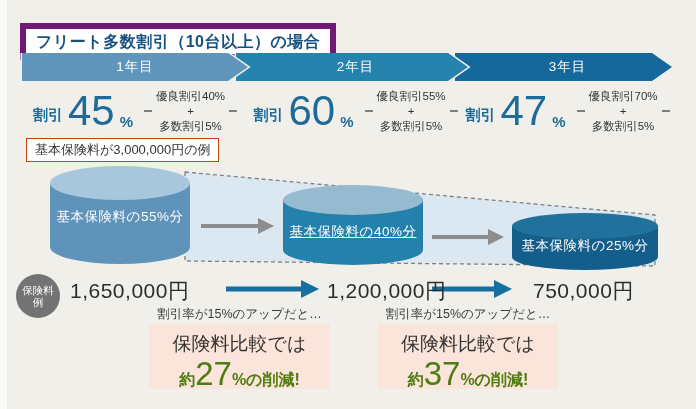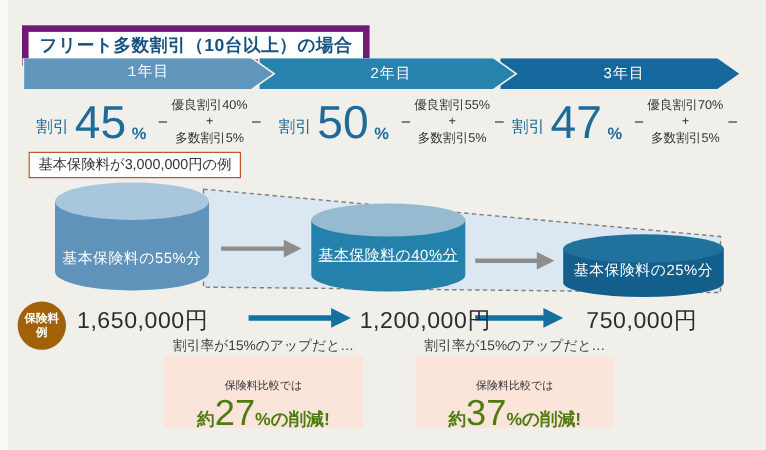--- a/index.html
+++ b/index.html
@@ -19,30 +19,30 @@
     background:#ffffff;border:6px solid #701a75;padding:0 10px;
     color:#17527f;font-size:16px;font-weight:bold;letter-spacing:.5px;white-space:nowrap;
   }
 
   
   .banner-row{position:absolute;left:0;top:53px;width:696px;height:28px;}
   .banner-label{
     position:absolute;top:0;height:28px;line-height:28px;text-align:center;
     color:#fff;font-size:13.5px;font-weight:500;letter-spacing:1px;
   }
-  .banner-label.y1{left:22px;width:226px;font-family:Liberation Mono, monospace;}
+  .banner-label.y1{left:22px;width:226px;}
   .banner-label.y2{left:243px;width:225px;}
   .banner-label.y3{left:463px;width:209px;}
 
   
   .discount{position:absolute;top:84px;height:54px;display:flex;align-items:center;justify-content:center;gap:5px;}
   .discount.c1{left:22px;width:226px;}
   .discount.c2{left:243px;width:225px;}
   .discount.c3{left:463px;width:209px;}
-  .d-label{color:#1e6b99;font-size:15px;font-weight:normal;align-self:center;margin-top:8px;}
+  .d-label{color:#1e6b99;font-size:15px;font-weight:bold;align-self:center;margin-top:8px;}
   .d-big{color:#1e6b99;font-size:42px;font-weight:500;line-height:46px;}
   .d-pct{color:#1e6b99;font-size:15px;font-weight:bold;align-self:flex-end;margin-bottom:8px;}
   .bracket-group{display:flex;align-items:center;margin-left:6px;height:50px;}
   .bracket{width:7px;border:1.5px solid #7d7d7d;}
   .bracket.l{border-right:none;border-radius:6px 0 0 6px;}
   .bracket.r{border-left:none;border-radius:0 6px 6px 0;}
   .bracket-lines{display:flex;flex-direction:column;justify-content:center;text-align:center;
     font-size:11.5px;color:#333;line-height:15px;padding:0 4px;white-space:nowrap;}
 
   
@@ -55,49 +55,49 @@
   
   .funnel-svg{position:absolute;left:0;top:0;width:696px;height:409px;}
   .cyl{position:absolute;}
   .cyl-top{position:absolute;left:0;right:0;top:0;border-radius:50%;}
   .cyl-body{position:absolute;left:0;right:0;bottom:0;}
   .cyl-label{position:absolute;left:0;right:0;text-align:center;color:#fff;
     font-size:13.5px;font-weight:500;letter-spacing:.5px;white-space:nowrap;}
   .cyl1{left:50px;top:166px;width:140px;height:98px;}
   .cyl1 .cyl-top{height:34px;background:#a9c7dc;}
   .cyl1 .cyl-body{top:17px;background:#6093ba;border-radius:0 0 50% 50%/0 0 17px 17px;}
-  .cyl1 .cyl-label{top:60px;}
+  .cyl1 .cyl-label{top:42px;}
   .cyl2{left:283px;top:185px;width:140px;height:80px;}
   .cyl2 .cyl-top{height:30px;background:#96bacf;}
   .cyl2 .cyl-body{top:15px;background:#2481ac;border-radius:0 0 50% 50%/0 0 15px 15px;}
   .cyl2 .cyl-label{top:38px;text-decoration:underline;}
   .cyl3{left:512px;top:213px;width:146px;height:57px;}
   .cyl3 .cyl-top{height:26px;background:#20719c;}
   .cyl3 .cyl-body{top:13px;background:#135e8b;border-radius:0 0 50% 50%/0 0 13px 13px;}
   .cyl3 .cyl-label{top:24px;}
 
   
   .badge{
     position:absolute;left:16px;top:274px;width:44px;height:44px;border-radius:50%;
-    background:#a16207;color:#fff;display:flex;flex-direction:column;align-items:center;justify-content:center;
-    font-size:10.5px;line-height:12px;font-weight:bold;
+    background:#737373;color:#fff;display:flex;flex-direction:column;align-items:center;justify-content:center;
+    font-size:10.5px;line-height:12px;
   }
   .amount{position:absolute;top:277px;color:#2d2d2d;font-size:21px;font-weight:500;letter-spacing:.5px;white-space:nowrap;}
   .amount.a1{left:70px;}
   .amount.a2{left:327px;}
   .amount.a3{left:533px;}
 
   
   .note{position:absolute;top:306px;text-align:center;color:#3c3c3c;font-size:12.5px;white-space:nowrap;}
   .note.n1{left:149px;width:181px;}
   .note.n2{left:378px;width:180px;}
   .red-box{position:absolute;top:324px;height:65px;background:#fbe4da;text-align:center;}
   .red-box.b1{left:149px;width:181px;}
   .red-box.b2{left:378px;width:180px;}
-  .red-box .head{margin-top:20px;color:#333;font-size:10px;}
+  .red-box .head{margin-top:7px;color:#333;font-size:19px;}
   .red-line{color:#4d7c0f;font-weight:bold;font-size:16px;line-height:34px;white-space:nowrap;}
   .red-line .big{font-size:33px;font-weight:500;}
 </style>
 </head>
 <body>
 
 <div class="canvas">
   <div class="left-strip"></div>
 
   <svg class="funnel-svg" viewBox="0 0 696 409">
@@ -127,21 +127,21 @@
         <span>優良割引40%</span>
         <span>+</span>
         <span>多数割引5%</span>
       </span>
       <span class="bracket r"></span>
     </span>
   </div>
 
   <div class="discount c2">
     <span class="d-label">割引</span>
-    <span class="d-big">50</span>
+    <span class="d-big">60</span>
     <span class="d-pct">%</span>
     <span class="bracket-group">
       <span class="bracket l"></span>
       <span class="bracket-lines">
         <span>優良割引55%</span>
         <span>+</span>
         <span>多数割引5%</span>
       </span>
       <span class="bracket r"></span>
     </span>

